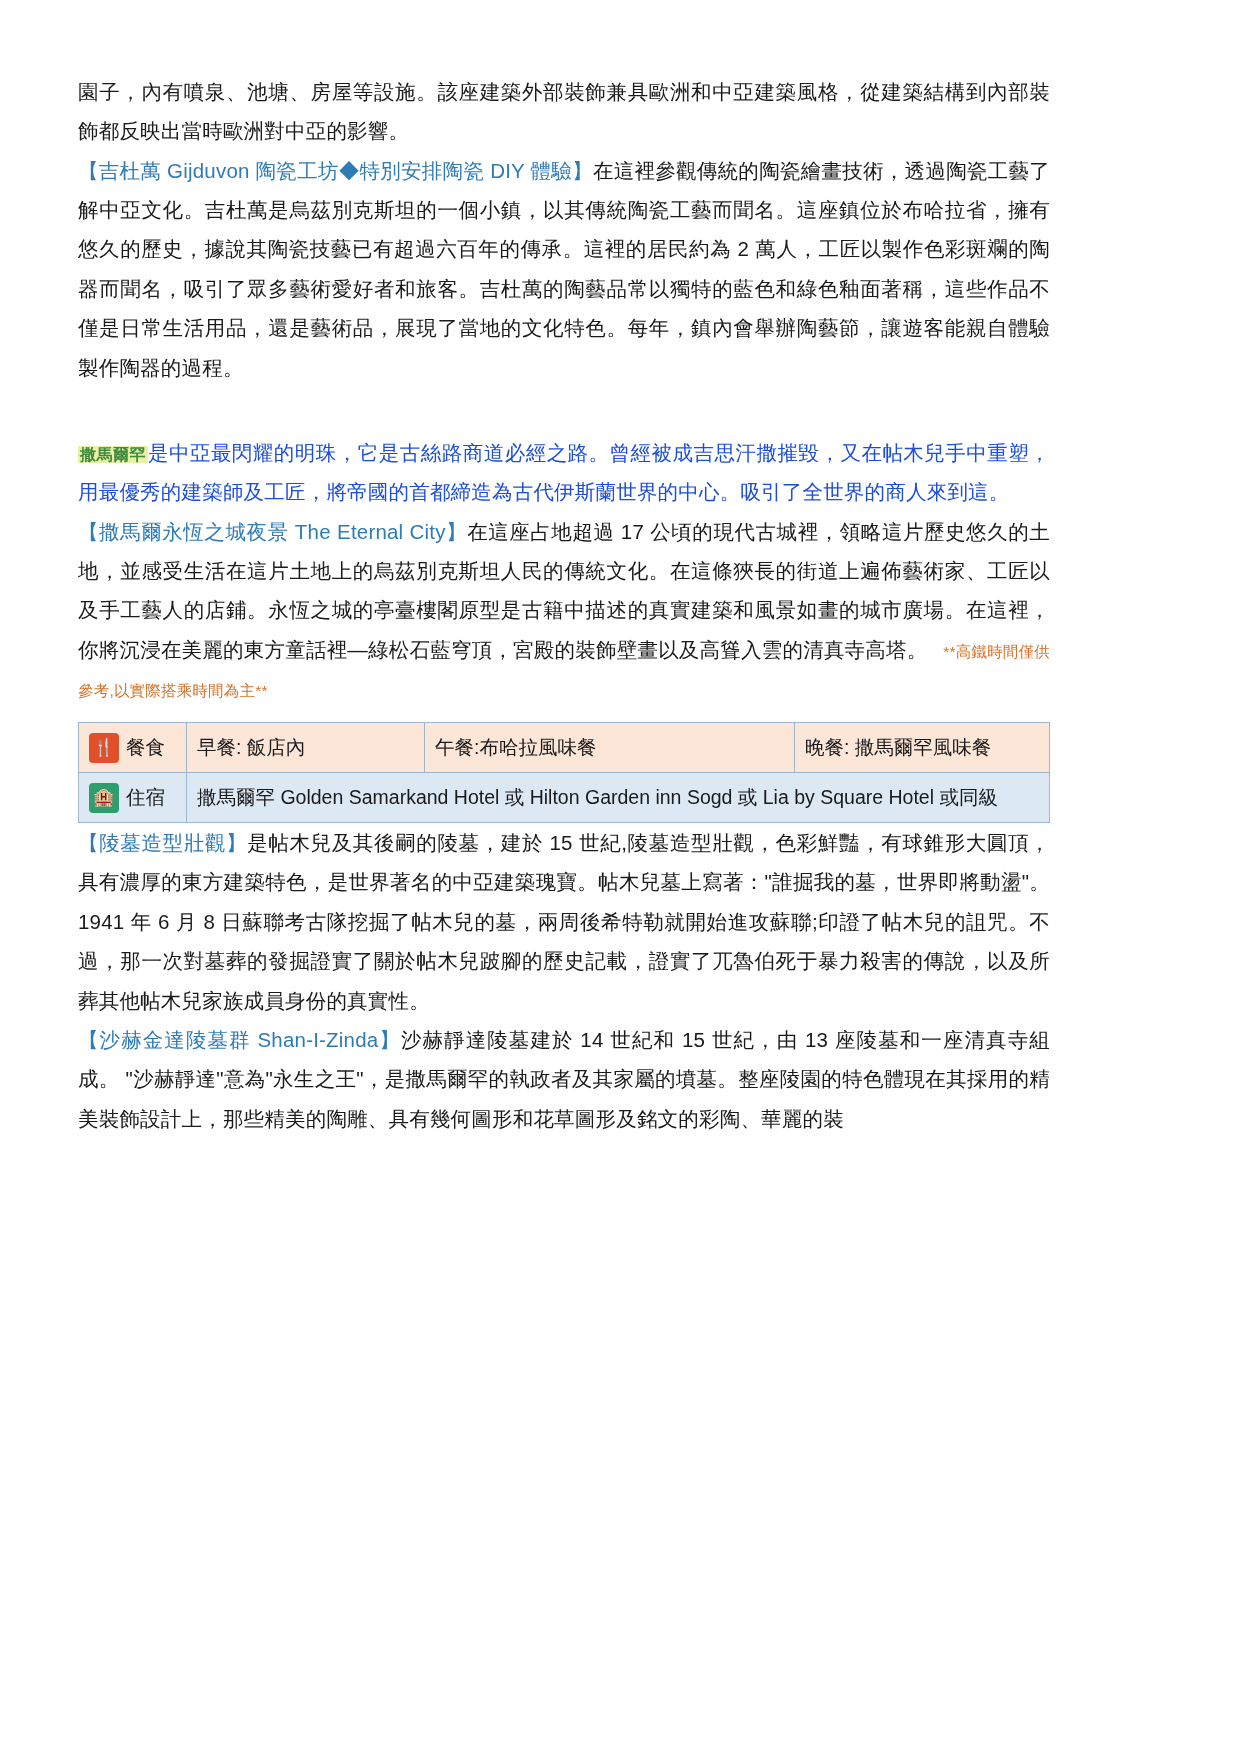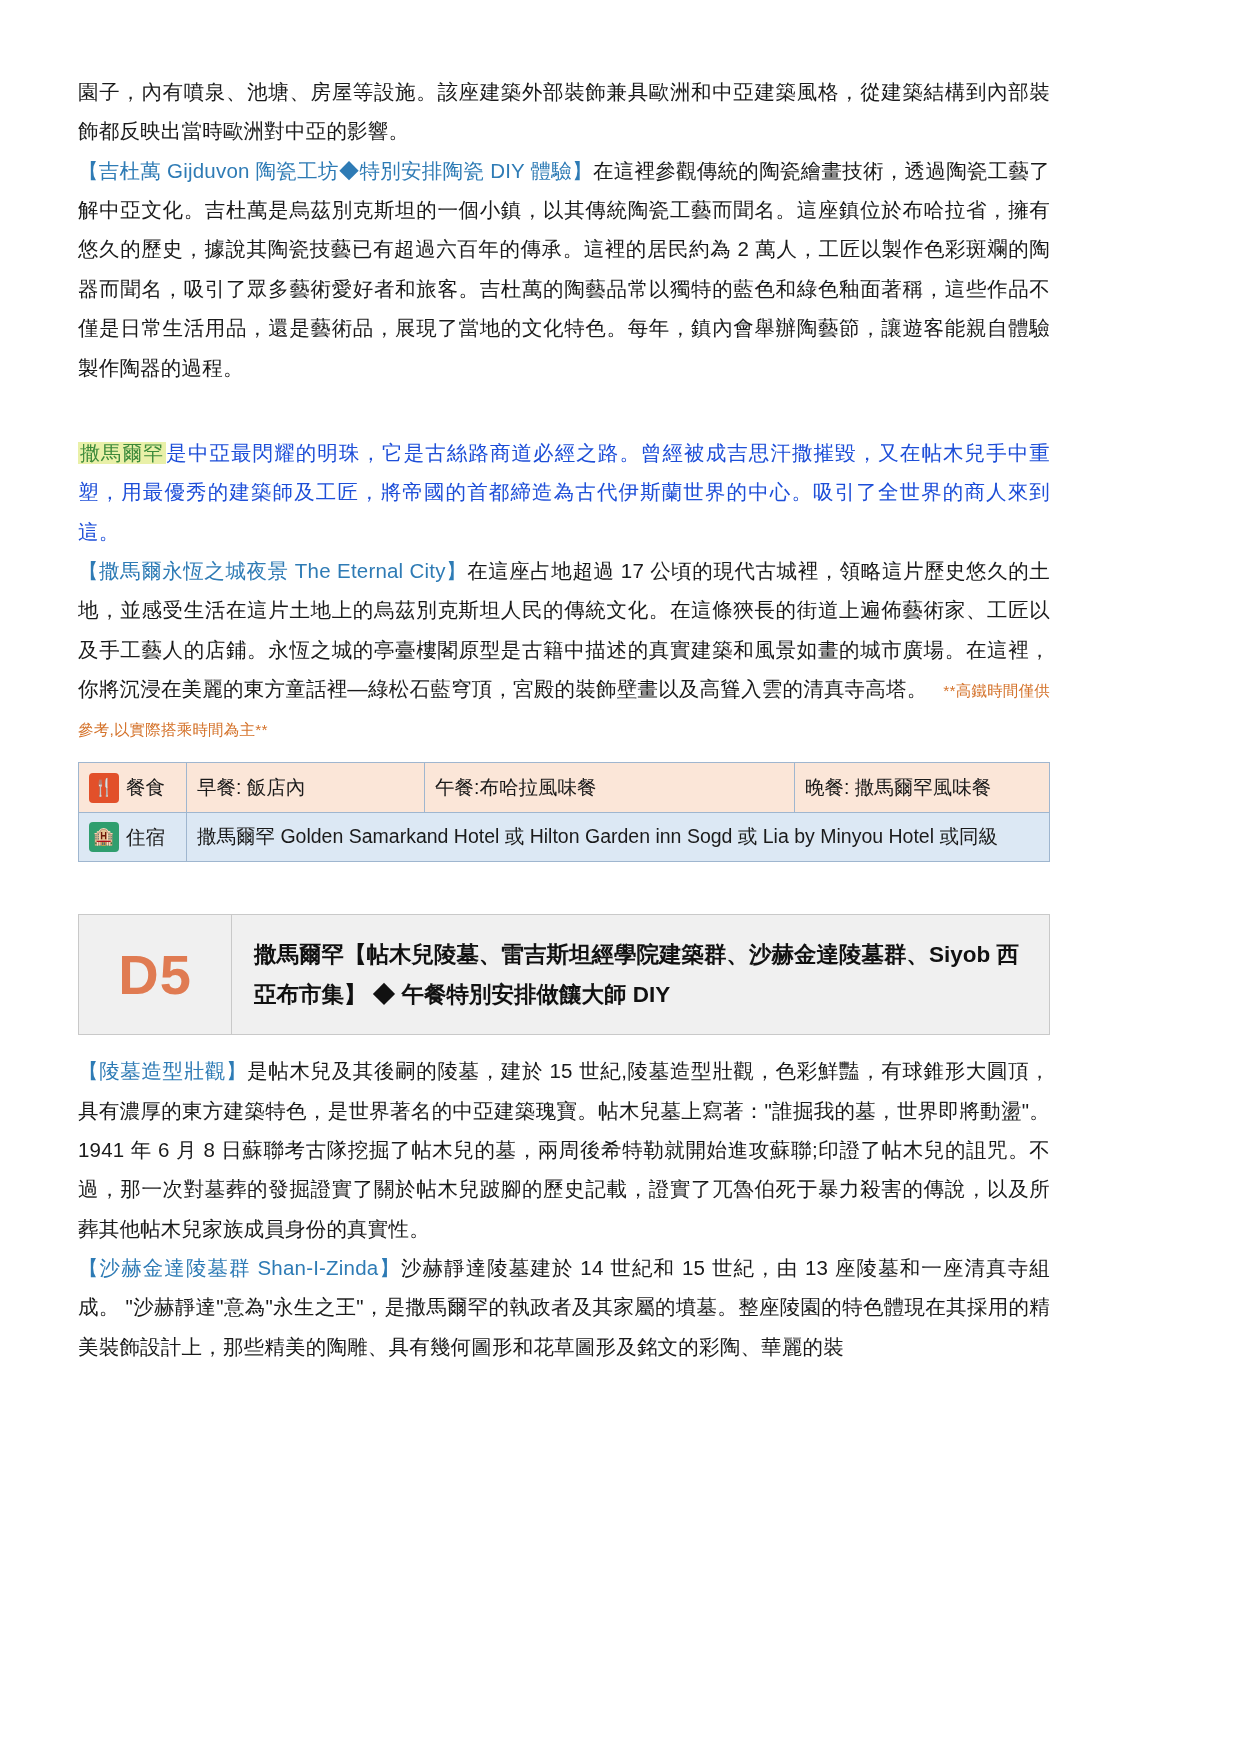--- a/index.html
+++ b/index.html
@@ -23,22 +23,22 @@
   p {
     margin: 0;
     font-size: 20.5px;
     line-height: 1.92;
     letter-spacing: 0.2px;
     text-align: justify;
   }
   .blue { color: #2e7bb5; }
   .green-head {
     color: #3c8a3a;
-    font-weight: normal;
-    font-size: 20px;
+    font-weight: bold;
+    font-size: 16px;
     background: #e9f0a8;
     padding: 0 2px;
   }
   .green-body { color: #1d4ed8; }
   .orange-note {
     color: #d4722a;
     font-size: 15.5px;
   }
   .spacer-lg { height: 46px; }
 
@@ -149,29 +149,25 @@
         <span class="icon-badge icon-meal">🍴</span><span class="icon-label">餐食</span>
       </td>
       <td>早餐: 飯店內</td>
       <td>午餐:布哈拉風味餐</td>
       <td>晚餐: 撒馬爾罕風味餐</td>
     </tr>
     <tr class="stay-row">
       <td class="icon-cell">
         <span class="icon-badge icon-stay">🏨</span><span class="icon-label">住宿</span>
       </td>
-      <td colspan="3">撒馬爾罕 Golden Samarkand Hotel 或 Hilton Garden inn Sogd 或 Lia by Minyou Hotel 或同級</td>
+      <td colspan="3">撒馬爾罕 Golden Samarkand Hotel 或 Hilton Garden inn Sogd 或 Lia by Square Hotel 或同級</td>
     </tr>
   </tbody>
     </table>
 
-  <div class="day-block">
-    <div class="day-tag">D5</div>
-    <div class="day-title">撒馬爾罕【帖木兒陵墓、雷吉斯坦經學院建築群、沙赫金達陵墓群、Siyob 西亞布市集】 ◆ 午餐特別安排做饟大師 DIY</div>
-  </div>
 
   <p>
     <span class="blue">【陵墓造型壯觀】</span><span>是帖木兒及其後嗣的陵墓，建於 15 世紀,陵墓造型壯觀，色彩鮮豔，有球錐形大圓頂，具有濃厚的東方建築特色，是世界著名的中亞建築瑰寶。帖木兒墓上寫著："誰掘我的墓，世界即將動盪"。1941 年 6 月 8 日蘇聯考古隊挖掘了帖木兒的墓，兩周後希特勒就開始進攻蘇聯;印證了帖木兒的詛咒。不過，那一次對墓葬的發掘證實了關於帖木兒跛腳的歷史記載，證實了兀魯伯死于暴力殺害的傳說，以及所葬其他帖木兒家族成員身份的真實性。</span>
   </p>
 
 
   <p>
     <span class="blue">【沙赫金達陵墓群 Shan-I-Zinda】</span><span>沙赫靜達陵墓建於 14 世紀和 15 世紀，由 13 座陵墓和一座清真寺組成。 "沙赫靜達"意為"永生之王"，是撒馬爾罕的執政者及其家屬的墳墓。整座陵園的特色體現在其採用的精美裝飾設計上，那些精美的陶雕、具有幾何圖形和花草圖形及銘文的彩陶、華麗的裝</span>
   </p>
 

